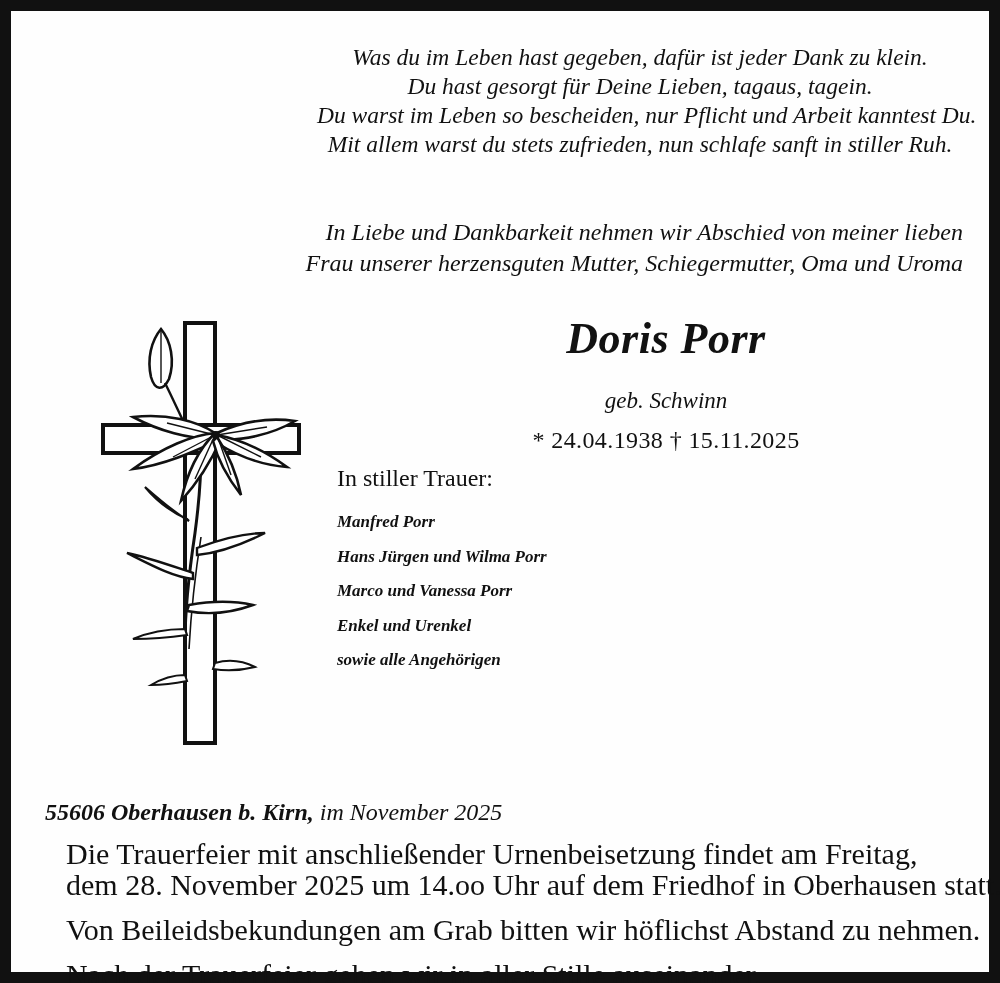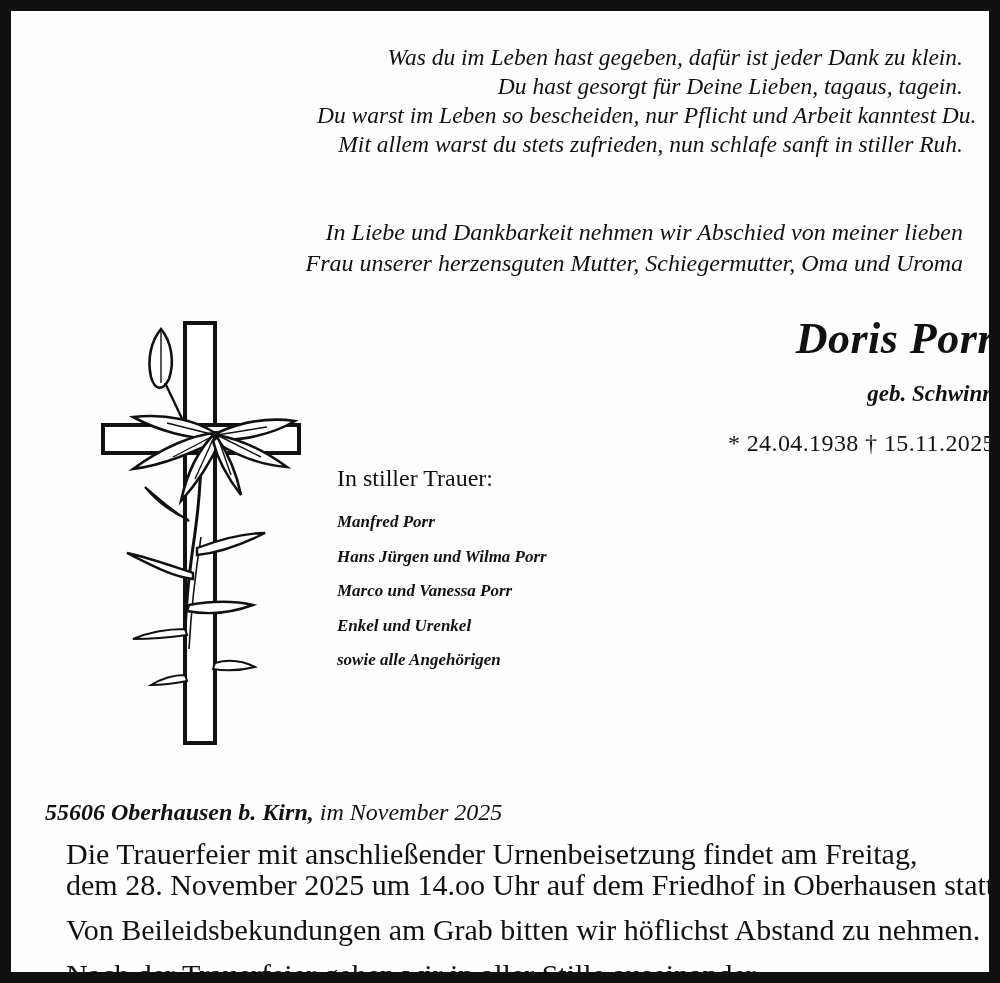--- a/index.html
+++ b/index.html
@@ -28,21 +28,21 @@
     box-sizing: border-box;
     width: 100%;
     height: 100%;
     background: #fefefe;
     padding: 22px 26px 10px 26px;
   }
 
   
   .verse {
     margin: 10px 0 0 0;
-    text-align: right;
+    text-align: center;
     padding-left: 280px;
   }
   .verse-line {
     font-style: italic;
     font-size: 23.5px;
     line-height: 29px;
     white-space: nowrap;
   }
 
   
@@ -68,43 +68,43 @@
   .cross-art {
     position: absolute;
     left: 52px;
     top: 0px;
     width: 250px;
     height: 440px;
   }
 
   .name-block {
     position: absolute;
-    left: 318px;
+    left: 309px;
     top: 0px;
     width: 640px;
-    text-align: right;
+    text-align: center;
   }
   .deceased-name {
     font-size: 44px;
     font-weight: bold;
     font-style: italic;
     letter-spacing: 0.5px;
     line-height: 52px;
   }
   .deceased-maiden {
     font-size: 23px;
-    font-weight: bold;
+    font-weight: normal;
     font-style: italic;
     line-height: 32px;
-    margin-top: 13px;
+    margin-top: 20px;
   }
   .deceased-dates {
     font-size: 24px;
     line-height: 34px;
-    margin-top: 16px;
+    margin-top: 6px;
     letter-spacing: 0.4px;
   }
 
   .mourners {
     position: absolute;
     left: 300px;
     top: 148px;
     width: 640px;
     text-align: left;
   }

